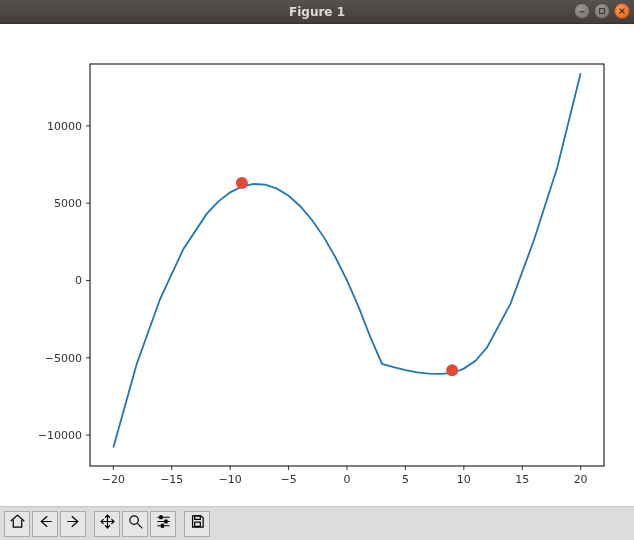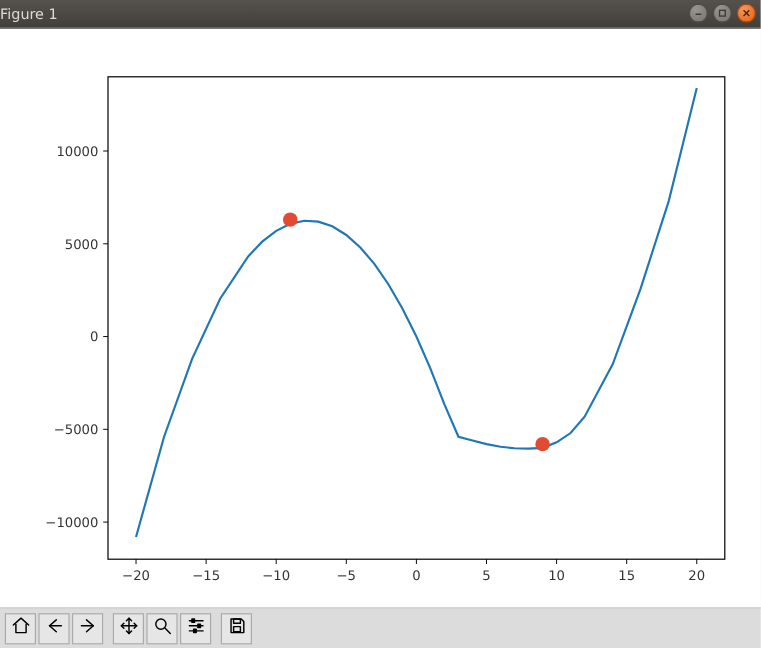--- a/index.html
+++ b/index.html
@@ -16,25 +16,25 @@
     height: 540px;
     display: flex;
     flex-direction: column;
     background: #f0f0f0;
   }
   .titlebar {
     height: 24px;
     background: linear-gradient(to bottom, #55524d 0%, #423f3b 100%);
     display: flex;
     align-items: center;
-    justify-content: flex-start;
+    justify-content: center;
     position: relative;
     color: #dcdad6;
     font-size: 12px;
-    font-weight: normal;
+    font-weight: bold;
     border-bottom: 1px solid #333;
   }
   .titlebar .title {
     text-align: center;
   }
   .win-controls {
     position: absolute;
     right: 4px;
     top: 3px;
     display: flex;

